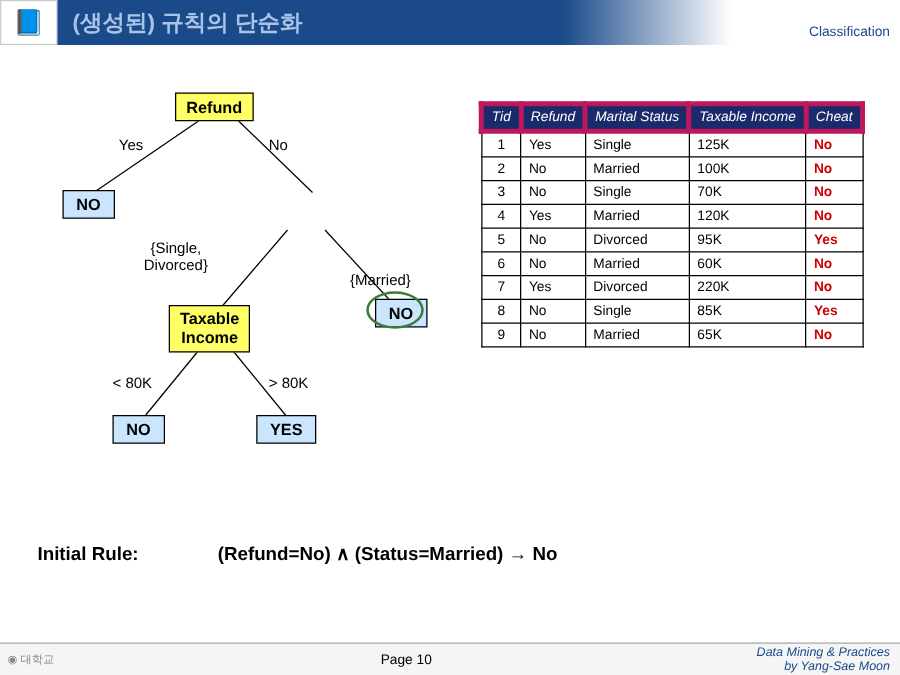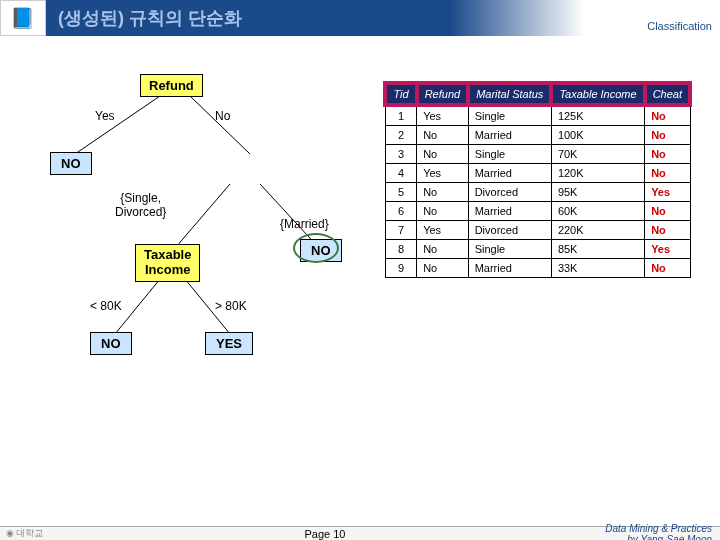--- a/index.html
+++ b/index.html
@@ -118,21 +118,21 @@
     font-size: 15px;
     font-weight: bold;
   }
   .rules .row { margin-bottom: 10px; }
   .rules .label { display: inline-block; width: 140px; }
   .footer {
     position: absolute;
     bottom: 0;
     left: 0;
     width: 100%;
-    height: 14px;
+    height: 26px;
     border-top: 1px solid #aaa;
     background: #f5f5f5;
     display: flex;
     align-items: center;
     font-size: 10px;
   }
   .footer-logo {
     width: 70px;
     padding-left: 6px;
     color: #888;
@@ -260,27 +260,31 @@
           <td class="tid">8</td>
           <td>No</td>
           <td>Single</td>
           <td>85K</td>
           <td class="cheat-no">Yes</td>
         </tr>
         <tr>
           <td class="tid">9</td>
           <td>No</td>
           <td>Married</td>
-          <td>33K</td>
+          <td>65K</td>
           <td class="cheat-no">No</td>
         </tr>
       </tbody>
   </table>
 
   <div class="rules">
+    <div class="row">
+      <span class="label">Initial Rule:</span>
+      <span>(Refund=No) ∧ (Status=Married) → No</span>
+    </div>
   </div>
 
 </div>
 
 <div class="footer">
   <div class="footer-logo">◉ 대학교</div>
   <div class="footer-center">Page 10</div>
   <div class="footer-right">
     <div>Data Mining &amp; Practices</div>
     <div>by Yang-Sae Moon</div>

